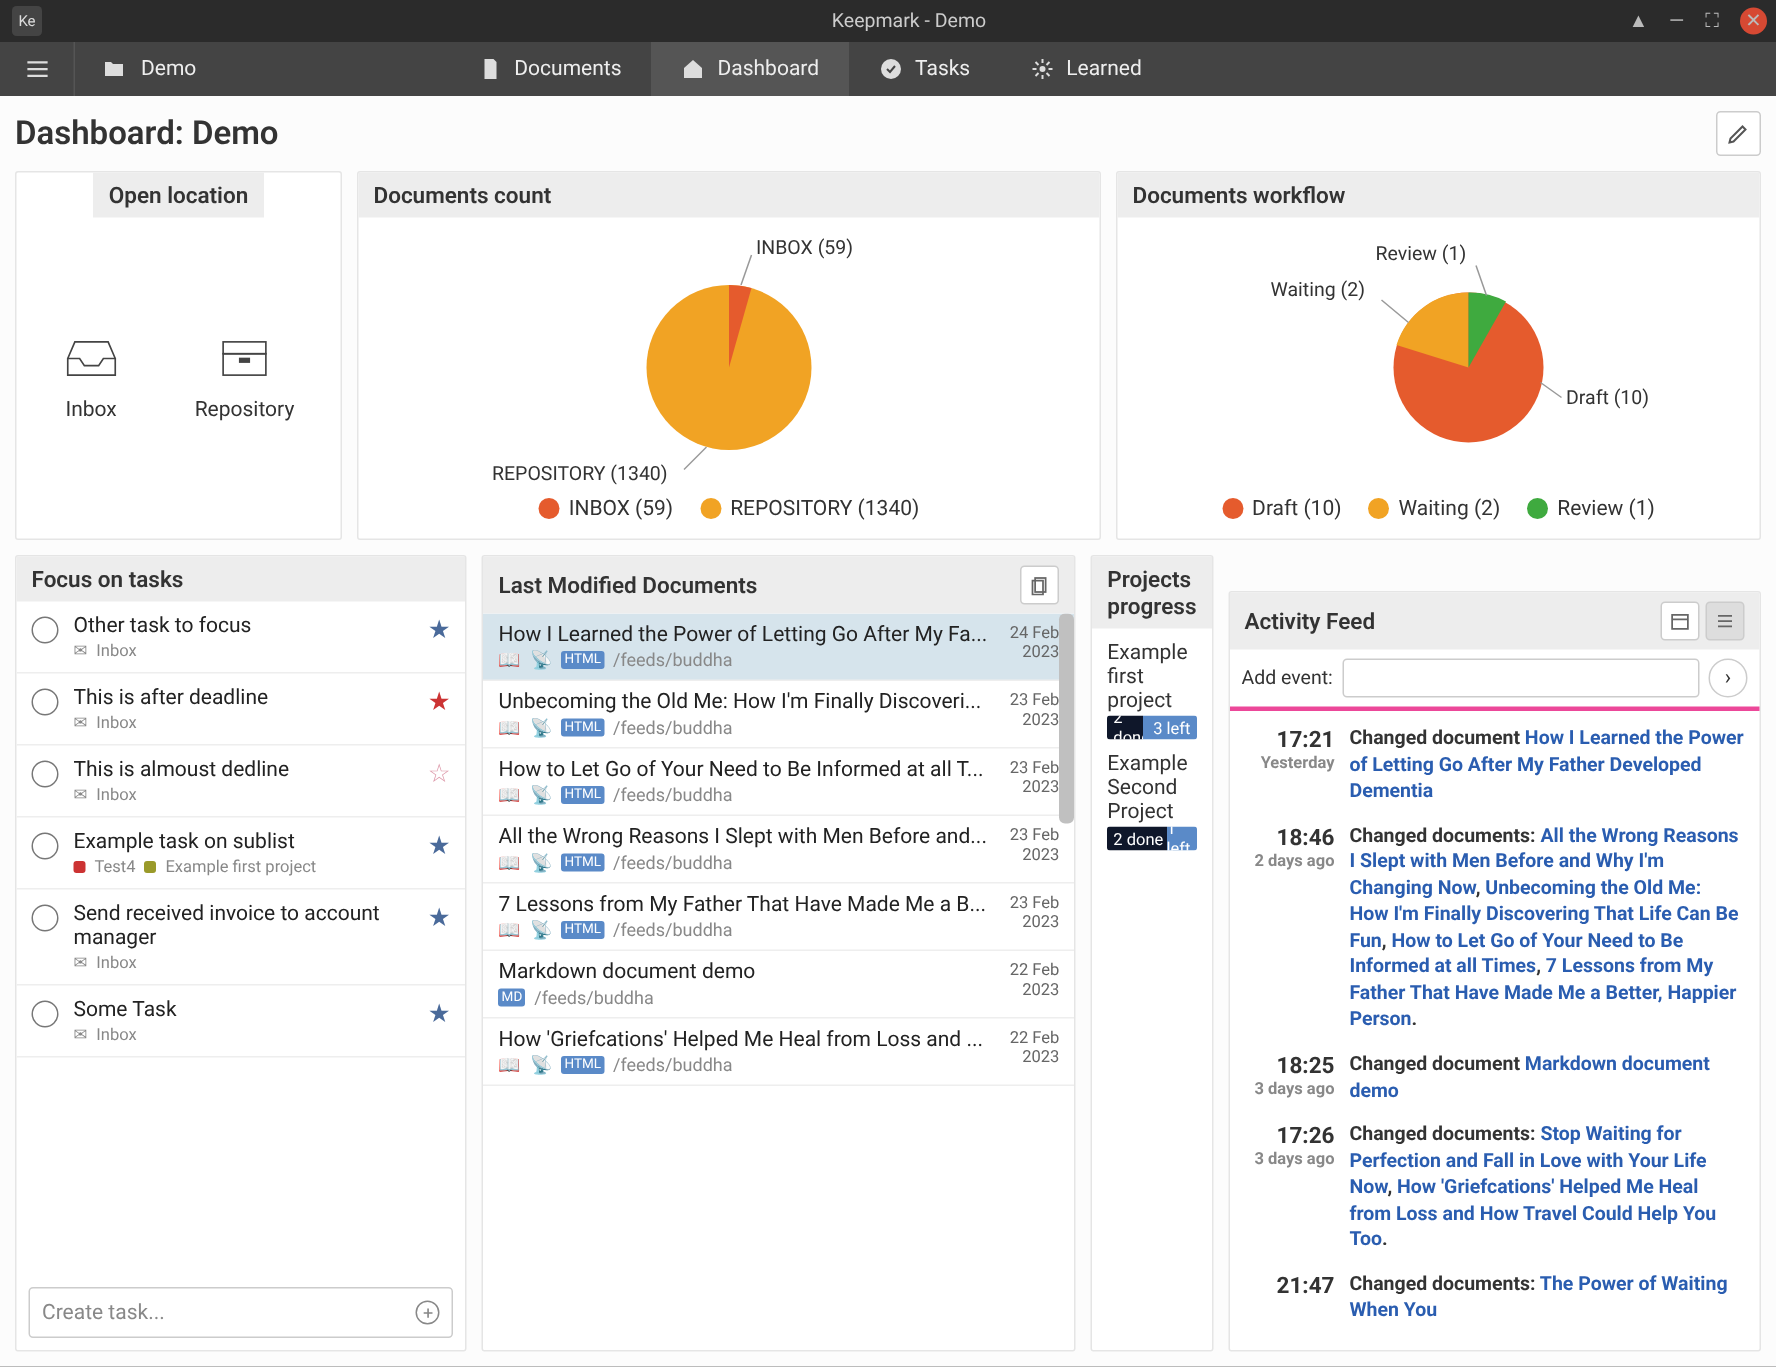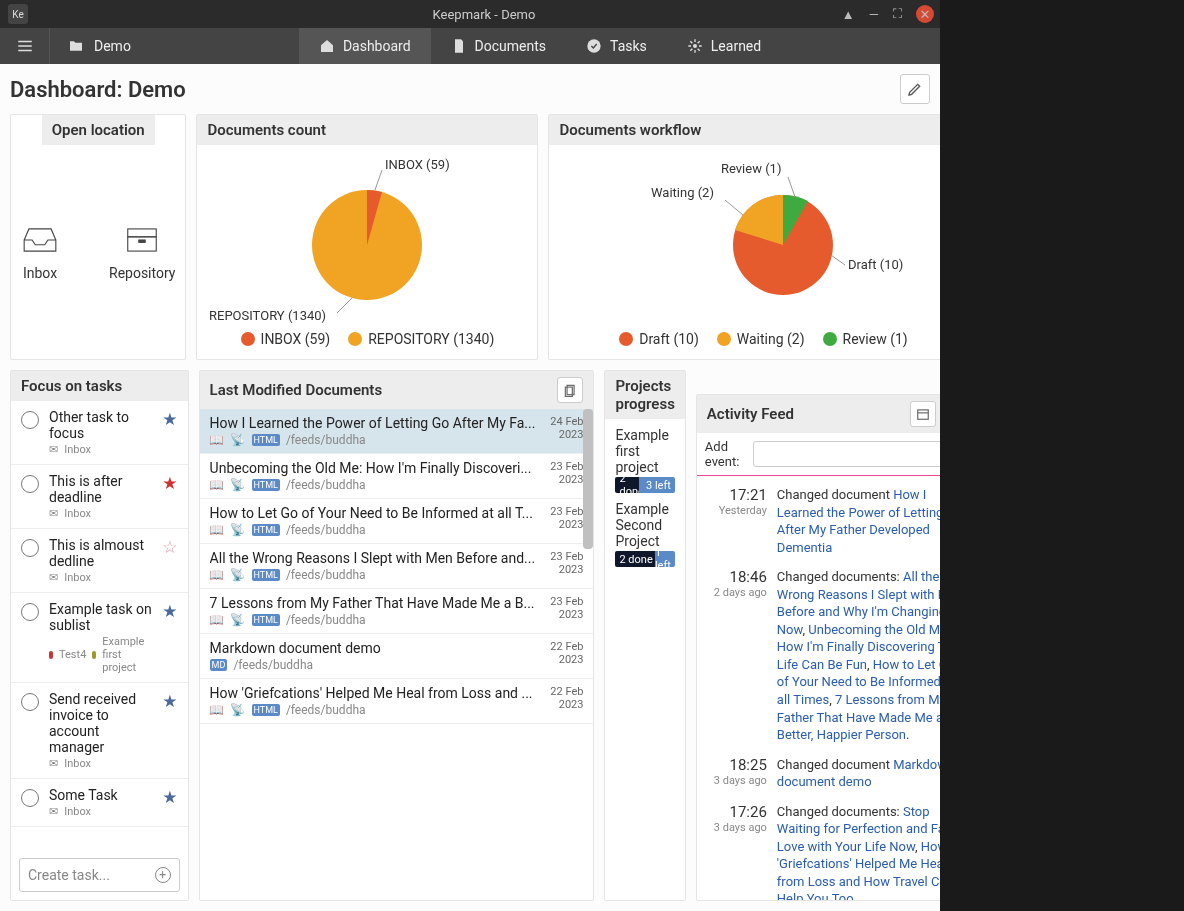--- a/index.html
+++ b/index.html
@@ -1,17 +1,17 @@
 <!DOCTYPE html>
 <html><head>
 <meta charset="utf-8">
 <style>
 * { box-sizing: border-box; margin: 0; padding: 0; font-family: -apple-system, "Segoe UI", Roboto, sans-serif; }
 body { background: #1a1a1a; font-size: 14px; color: #333; }
-.window { width: 940px; height: 911px; background: #fafafa; display: flex; flex-direction: column; }
+.window { width: 1184px; height: 911px; background: #fafafa; display: flex; flex-direction: column; }
 .titlebar { height: 28px; background: #2b2b2b; color: #ccc; display: flex; align-items: center; position: relative; }
 .titlebar-title { flex:1; text-align:center; font-size:13px; }
 .titlebar-logo { width:20px; height:20px; background:#444; border-radius:3px; margin-left:8px; font-size:10px; color:#ddd; display:flex; align-items:center; justify-content:center; }
 .titlebar-controls { position:absolute; right:6px; display:flex; gap:14px; align-items:center; }
 .titlebar-controls span { color:#bbb; font-size:13px; }
 .close-btn { width:18px; height:18px; border-radius:50%; background:#d64933; color:#fff; display:flex; align-items:center; justify-content:center; font-size:11px;}
 .topbar { height:36px; background:#444; display:flex; align-items:center; color:#eee; font-size:14px; }
 .hamburger { width:50px; display:flex; align-items:center; justify-content:center; border-right:1px solid #555; height:100%; }
 .hamburger svg { width:18px; height:18px; fill:#ddd; }
 .breadcrumb { padding:0 18px; display:flex; align-items:center; gap:10px; }
@@ -59,21 +59,21 @@
 .doc.selected { background:#d6e4ec; }
 .doc-main { flex:1; min-width:0;}
 .doc-title { font-size:14px; color:#222; white-space:nowrap; overflow:hidden; text-overflow:ellipsis; }
 .doc-sub { font-size:12px; color:#888; display:flex; align-items:center; gap:6px; margin-top:2px;}
 .doc-date { text-align:right; font-size:11px; color:#666; width:48px; }
 .feed-panel { width:395px; min-height:0;margin-top:24px;}
 .feed-add { display:flex; align-items:center; padding:6px 8px; gap:6px; }
 .feed-add label { font-size:13px; }
 .feed-add input { flex:1; height:26px; border:1px solid #ccc; border-radius:3px; padding:0 6px;}
 .feed-add .go { width:26px;height:26px;border:1px solid #ccc;border-radius:50%;display:flex;align-items:center;justify-content:center;}
-.feed-list { flex:1; overflow-y:auto; border-top:1px solid #ec4899; padding:4px 6px;}
+.feed-list { flex:1; overflow-y:auto; border-top:3px solid #ec4899; padding:4px 6px;font-weight:bold;}
 .feed-item { display:flex; gap:10px; padding:6px 4px; }
 .feed-time { width:60px; text-align:right; }
 .feed-time .t { font-size:15px; color:#333; }
 .feed-time .d { font-size:11px; color:#888; }
 .feed-msg { flex:1; font-size:13px; line-height:1.35; color:#333;}
 .feed-msg a { color:#2a5db0; text-decoration:none; }
 .projects-panel {}
 .proj { padding:4px 10px 4px; }
 .proj-name { font-size:14px; margin-bottom:2px;}
 .proj-bar { height:16px; display:flex; font-size:11px; color:#fff; border-radius:2px; overflow:hidden;}
@@ -102,31 +102,31 @@
           <path d="M3 6h18M3 12h18M3 18h18" stroke="#ddd" stroke-width="2"></path>
         </svg>
     </div>
     <div class="breadcrumb">
       <svg width="16" height="16" viewBox="0 0 24 24" fill="#ddd">
           <path d="M3 5h6l2 2h10v12H3z"></path>
         </svg>
       <span>Demo</span>
     </div>
     <div class="navtabs">
+      <div class="navtab">
+          <svg viewBox="0 0 24 24">
+            <path d="M6 2h9l3 3v17H6z"></path>
+          </svg>
+          <span>Documents</span>
+        </div>
       <div class="navtab active">
           <svg viewBox="0 0 24 24">
             <path d="M3 11l9-8 9 8v10H3z"></path>
           </svg>
           <span>Dashboard</span>
-        </div>
-      <div class="navtab">
-          <svg viewBox="0 0 24 24">
-            <path d="M6 2h9l3 3v17H6z"></path>
-          </svg>
-          <span>Documents</span>
         </div>
       <div class="navtab">
           <svg viewBox="0 0 24 24">
             <circle cx="12" cy="12" r="10"></circle>
             <path d="M8 12l3 3 5-6" stroke="#444" fill="none" stroke-width="2"></path>
           </svg>
           <span>Tasks</span>
         </div>
       <div class="navtab">
           <svg viewBox="0 0 24 24">
@@ -471,18 +471,19 @@
                 <div class="t">17:26</div>
                 <div class="d">3 days ago</div>
               </div>
               <div class="feed-msg">Changed documents: <a>Stop Waiting for Perfection and Fall in Love with Your Life Now</a>, <a>How 'Griefcations' Helped Me Heal from Loss and How Travel Could Help You Too</a>.</div>
             </div>
             <div class="feed-item">
               <div class="feed-time">
                 <div class="t">21:47</div>
                 <div class="d"></div>
               </div>
+              <div class="feed-msg">Changed documents: <a>The Power of Waiting When You</a></div>
             </div>
           </div>
       </div>
     </div>
   </div>
 </div>
 
 </body></html>

